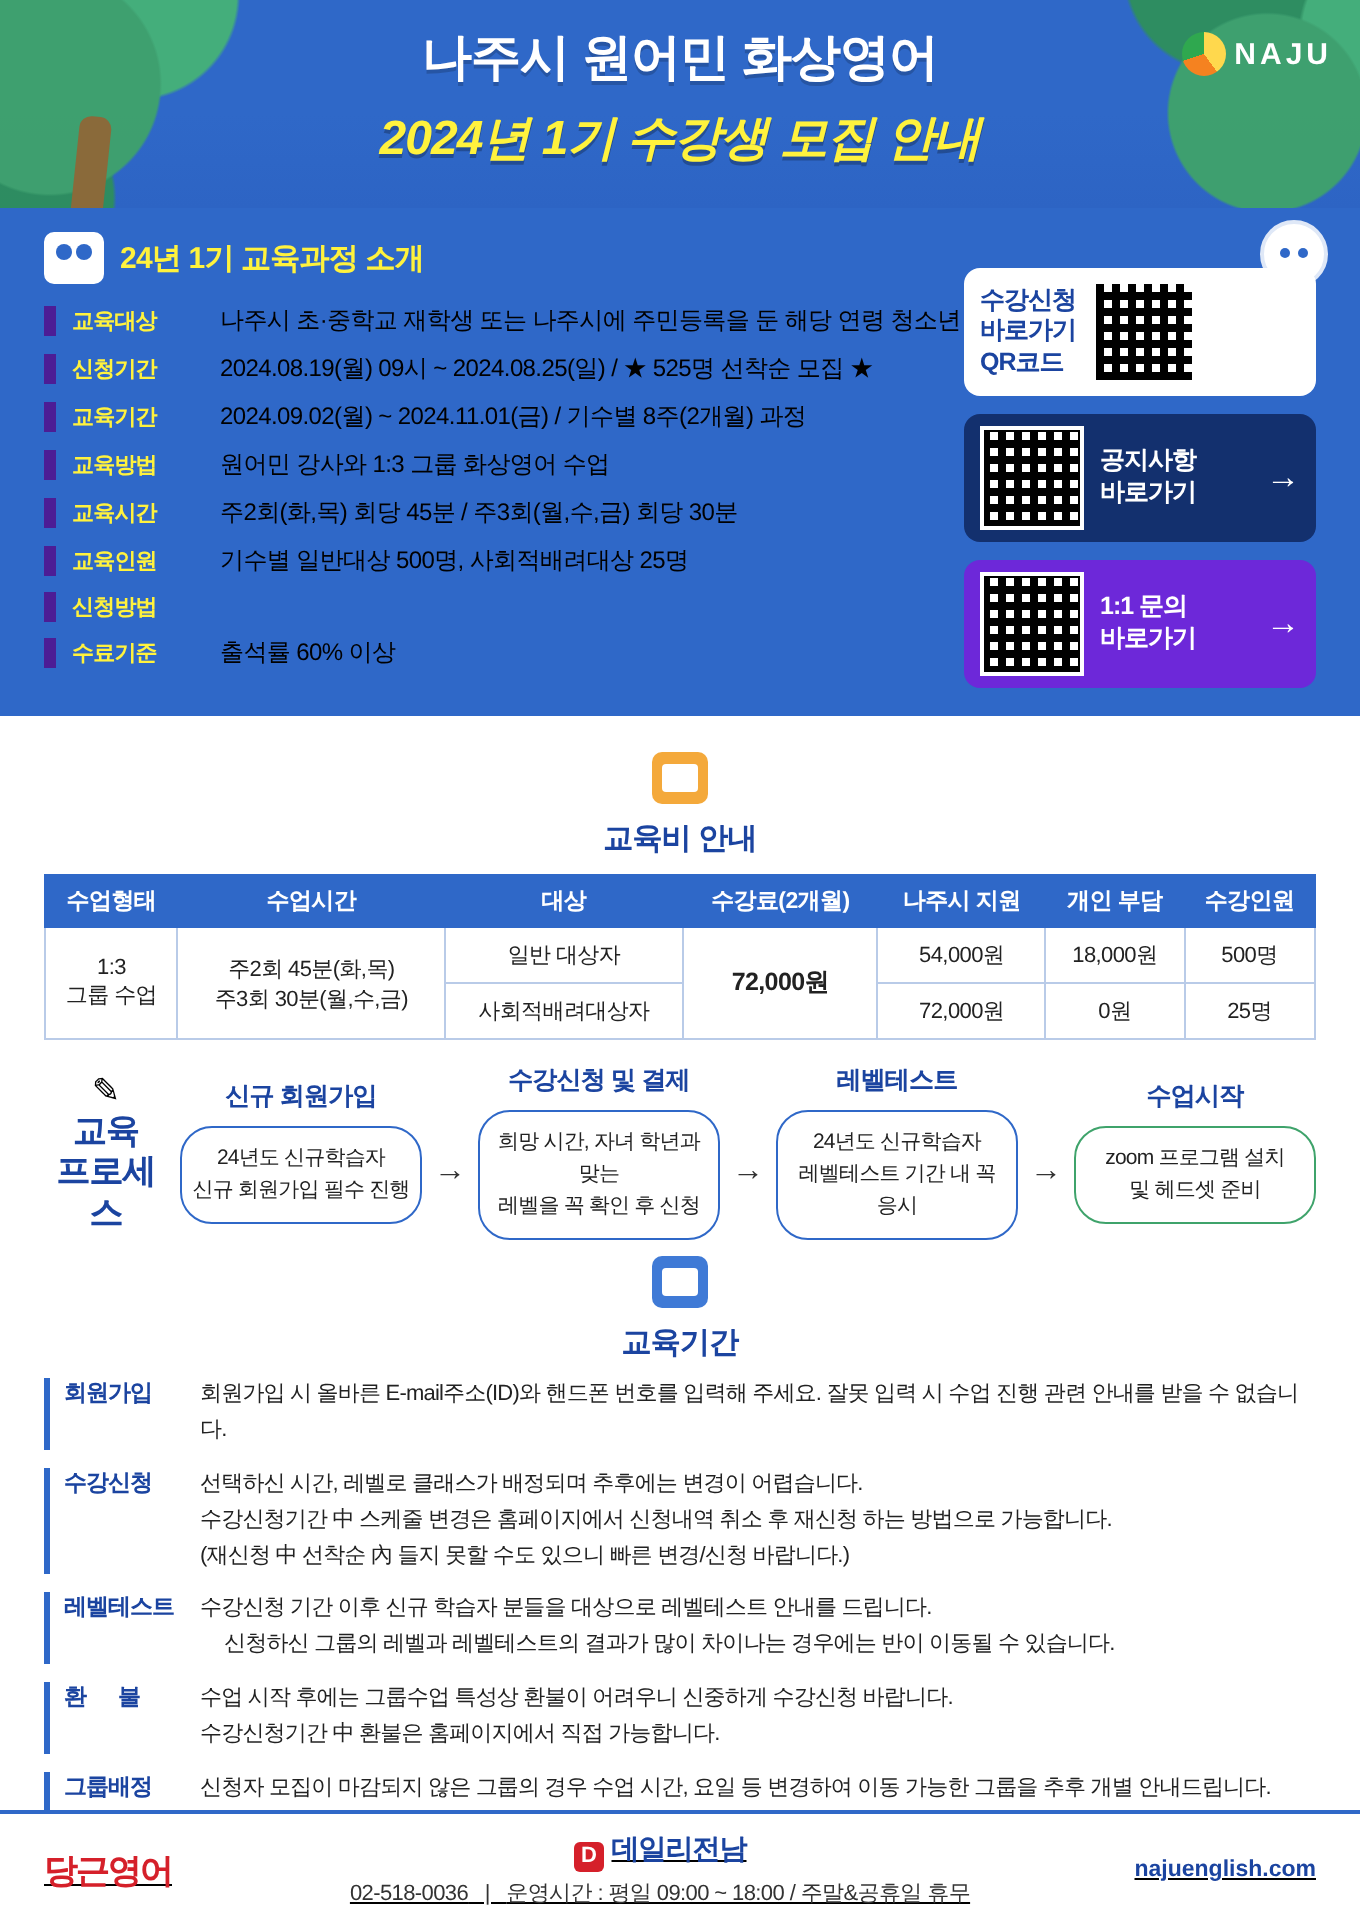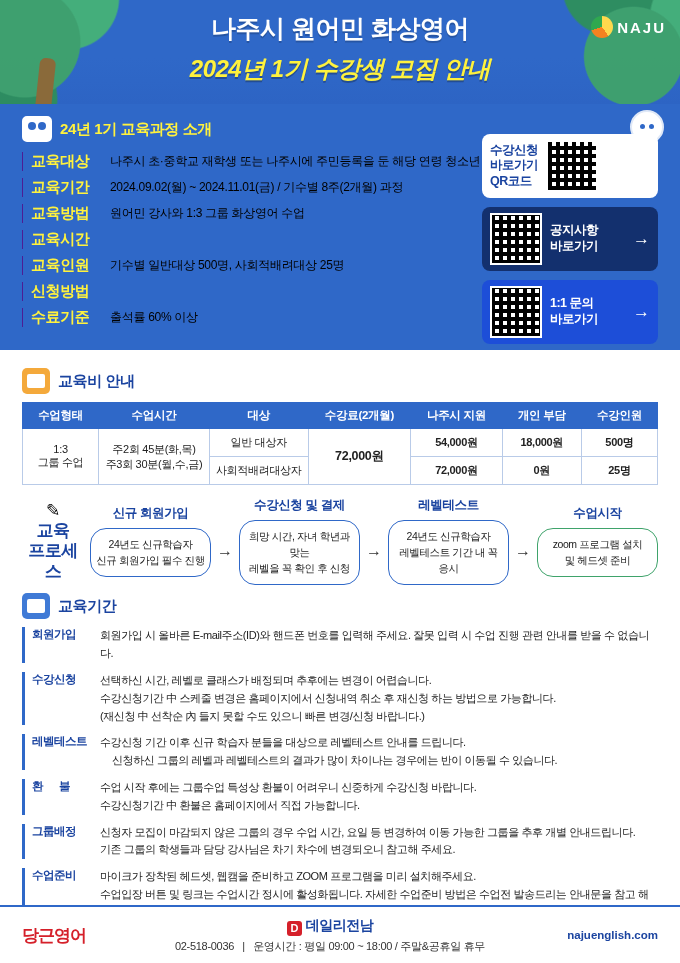--- a/index.html
+++ b/index.html
@@ -96,40 +96,40 @@
   }
   .head-title-white {
     color:#fff23d; font-size:15px; font-weight:bold; letter-spacing:-0.4px;
   }
   .info-rows { margin-top:4px; }
   .info-row {
     display:flex; align-items:center; gap:0;
     margin-bottom:7px;
   }
   .info-label {
-    color:#fff23d; font-size:15px; font-weight:bold;
+    color:#fff23d; font-size:11px; font-weight:bold;
     width:78px; flex:none;
-    border-left:1px solid #4c1d95; padding-left:8px;
+    border-left:6px solid #4c1d95; padding-left:8px;
     letter-spacing:-0.4px;
   }
   .info-value {
     color:#000000; font-size:12px; letter-spacing:-0.3px;
     padding-left:10px;
   }
   
   .qr-col {
     position:absolute; right:22px; top:30px; width:176px;
   }
   .qr-box {
     display:flex; align-items:center; gap:8px;
     border-radius:8px; padding:6px 8px; margin-bottom:9px;
   }
   .qr-box.white { background:#ffffff; }
   .qr-box.navy { background:#13306e; }
-  .qr-box.green { background:#1d4ed8; }
+  .qr-box.green { background:#6d28d9; }
   .qr-text-blue { color:#1b44a0; font-size:12.5px; font-weight:bold; line-height:1.25; letter-spacing:-0.5px;}
   .qr-text-white { color:#ffffff; font-size:12.5px; font-weight:bold; line-height:1.25; letter-spacing:-0.5px;}
   .qr-img {
     width:52px;height:52px;flex:none;
     background-color:#ffffff;
     background-image:
       repeating-linear-gradient(90deg,#000 0 4px,transparent 4px 8px),
       repeating-linear-gradient(0deg,#000 0 4px,transparent 4px 8px);
     background-size: 8px 8px;
     border:2px solid #fff;
@@ -144,45 +144,45 @@
   }
   .mascot {
     position:absolute; right:16px; top:6px; width:34px;height:34px;border-radius:50%;
     background:#ffffff; border:2px solid #dfe8f7;
   }
   .mascot::before{content:"";position:absolute;left:8px;top:12px;width:5px;height:5px;border-radius:50%;background:#2f68c8;}
   .mascot::after{content:"";position:absolute;right:8px;top:12px;width:5px;height:5px;border-radius:50%;background:#2f68c8;}
 
   
   .white-body { background:#ffffff; padding: 10px 22px 0 22px; }
-  .sec-head2 { display:flex; align-items:center; gap:8px; margin: 8px 0 8px 0; }
+  .sec-head2 { display:flex; align-items:center; gap:8px; margin: 8px 0 8px 0; flex-direction: column; }
   .icon-sq {
     width:28px;height:26px;border-radius:5px;background:#f4a93b;position:relative;flex:none;
   }
   .icon-sq.book { background:#f4a93b; }
   .icon-sq.note { background:#3f7ad6; }
   .icon-sq::after{
     content:""; position:absolute; left:5px; top:6px; right:5px; bottom:6px;
     background:#ffffff; border-radius:2px;
   }
   .sec-title { color:#1b44a0; font-size:15px; font-weight:bold; letter-spacing:-0.4px;}
   
   table.fee {
     width:100%; border-collapse:collapse; font-size:11px;
     border:1px solid #9fb6dd;
   }
   table.fee th {
-    background:#2f68c8; color:#ffffff; font-weight:bold; padding:5px 12px;
+    background:#2f68c8; color:#ffffff; font-weight:bold; padding:5px 2px;
     border:1px solid #2f68c8; font-size:11.5px; letter-spacing:-0.3px;
   }
   table.fee td {
     border:1px solid #b9cbe8; text-align:center; padding:6px 2px; color:#222;
     letter-spacing:-0.3px;
   }
-  td.red { color:#d5202a; font-weight:bold; }
+  td.red { color:#d5202a; font-weight:normal; }
   td.fee-amt { color:#d5202a; font-weight:bold; font-size:12.5px; }
   
   .process-wrap {
     display:flex; align-items:center; gap:6px; margin: 12px 0 6px 0;
   }
   .proc-left { width:62px; flex:none; text-align:center; }
   .proc-left .plabel { color:#1b44a0; font-size:17px; font-weight:bold; line-height:1.2; letter-spacing:-0.5px;}
   .proc-left .pen { font-size:17px; }
   .proc-col { flex:1; text-align:center; }
   .proc-col .ptitle { color:#1b44a0; font-size:12.5px; font-weight:bold; margin-bottom:6px; letter-spacing:-0.4px;}
@@ -198,21 +198,21 @@
     width:72px; flex:none; color:#1b44a0; font-size:11.5px; font-weight:bold;
     border-left:3px solid #2f68c8; padding-left:7px; letter-spacing:-0.5px;
   }
   .note-label.wide { letter-spacing:2px; }
   .note-body { font-size:11px; color:#222; line-height:1.62; letter-spacing:-0.4px; padding-left:6px;}
   .note-body .indent { padding-left:12px; display:block; }
   
   .footer {
     position:absolute; left:0; right:0; bottom:0; height:58px;
     border-top:2px solid #2f68c8; background:#ffffff;
-    display:flex; align-items:center; padding: 0 22px;
+    display:flex; align-items:center; padding: 0 22px; text-decoration: underline;
   }
   .f-left { width:110px; flex:none; color:#d5202a; font-size:17px; font-weight:bold; letter-spacing:-1px;}
   .f-mid { flex:1; text-align:center; }
   .f-brand { color:#1b44a0; font-size:14px; font-weight:bold; letter-spacing:-0.5px; margin-bottom:3px;}
   .f-brand .mark {
     display:inline-block; width:15px;height:15px; background:#d5202a; color:#fff;
     border-radius:3px; font-size:11px; line-height:15px; margin-right:4px; vertical-align:-2px;
   }
   .f-info { font-size:11px; color:#333; letter-spacing:-0.3px;}
   .f-right { width:130px; flex:none; text-align:right; color:#1b44a0; font-size:11.5px; font-weight:bold;}
@@ -241,29 +241,34 @@
       <span class="head-badge"></span>
       <span class="head-title-white">24년 1기 교육과정 소개</span>
     </div>
 
     <div class="info-rows">
       <div class="info-row">
         <span class="info-label">교육대상</span>
         <span class="info-value">나주시 초·중학교 재학생 또는 나주시에 주민등록을 둔 해당 연령 청소년</span>
       </div>
       <div class="info-row">
+        <span class="info-label">신청기간</span>
+        <span class="info-value">2024.08.19(월) 09시 ~ 2024.08.25(일) / ★ 525명 선착순 모집 ★</span>
+      </div>
+      <div class="info-row">
         <span class="info-label">교육기간</span>
         <span class="info-value">2024.09.02(월) ~ 2024.11.01(금) / 기수별 8주(2개월) 과정</span>
       </div>
       <div class="info-row">
         <span class="info-label">교육방법</span>
         <span class="info-value">원어민 강사와 1:3 그룹 화상영어 수업</span>
       </div>
       <div class="info-row">
         <span class="info-label">교육시간</span>
+        <span class="info-value">주2회(화,목) 회당 45분 / 주3회(월,수,금) 회당 30분</span>
       </div>
       <div class="info-row">
         <span class="info-label">교육인원</span>
         <span class="info-value">기수별 일반대상 500명, 사회적배려대상 25명</span>
       </div>
       <div class="info-row">
         <span class="info-label">신청방법</span>
       </div>
       <div class="info-row">
         <span class="info-label">수료기준</span>

